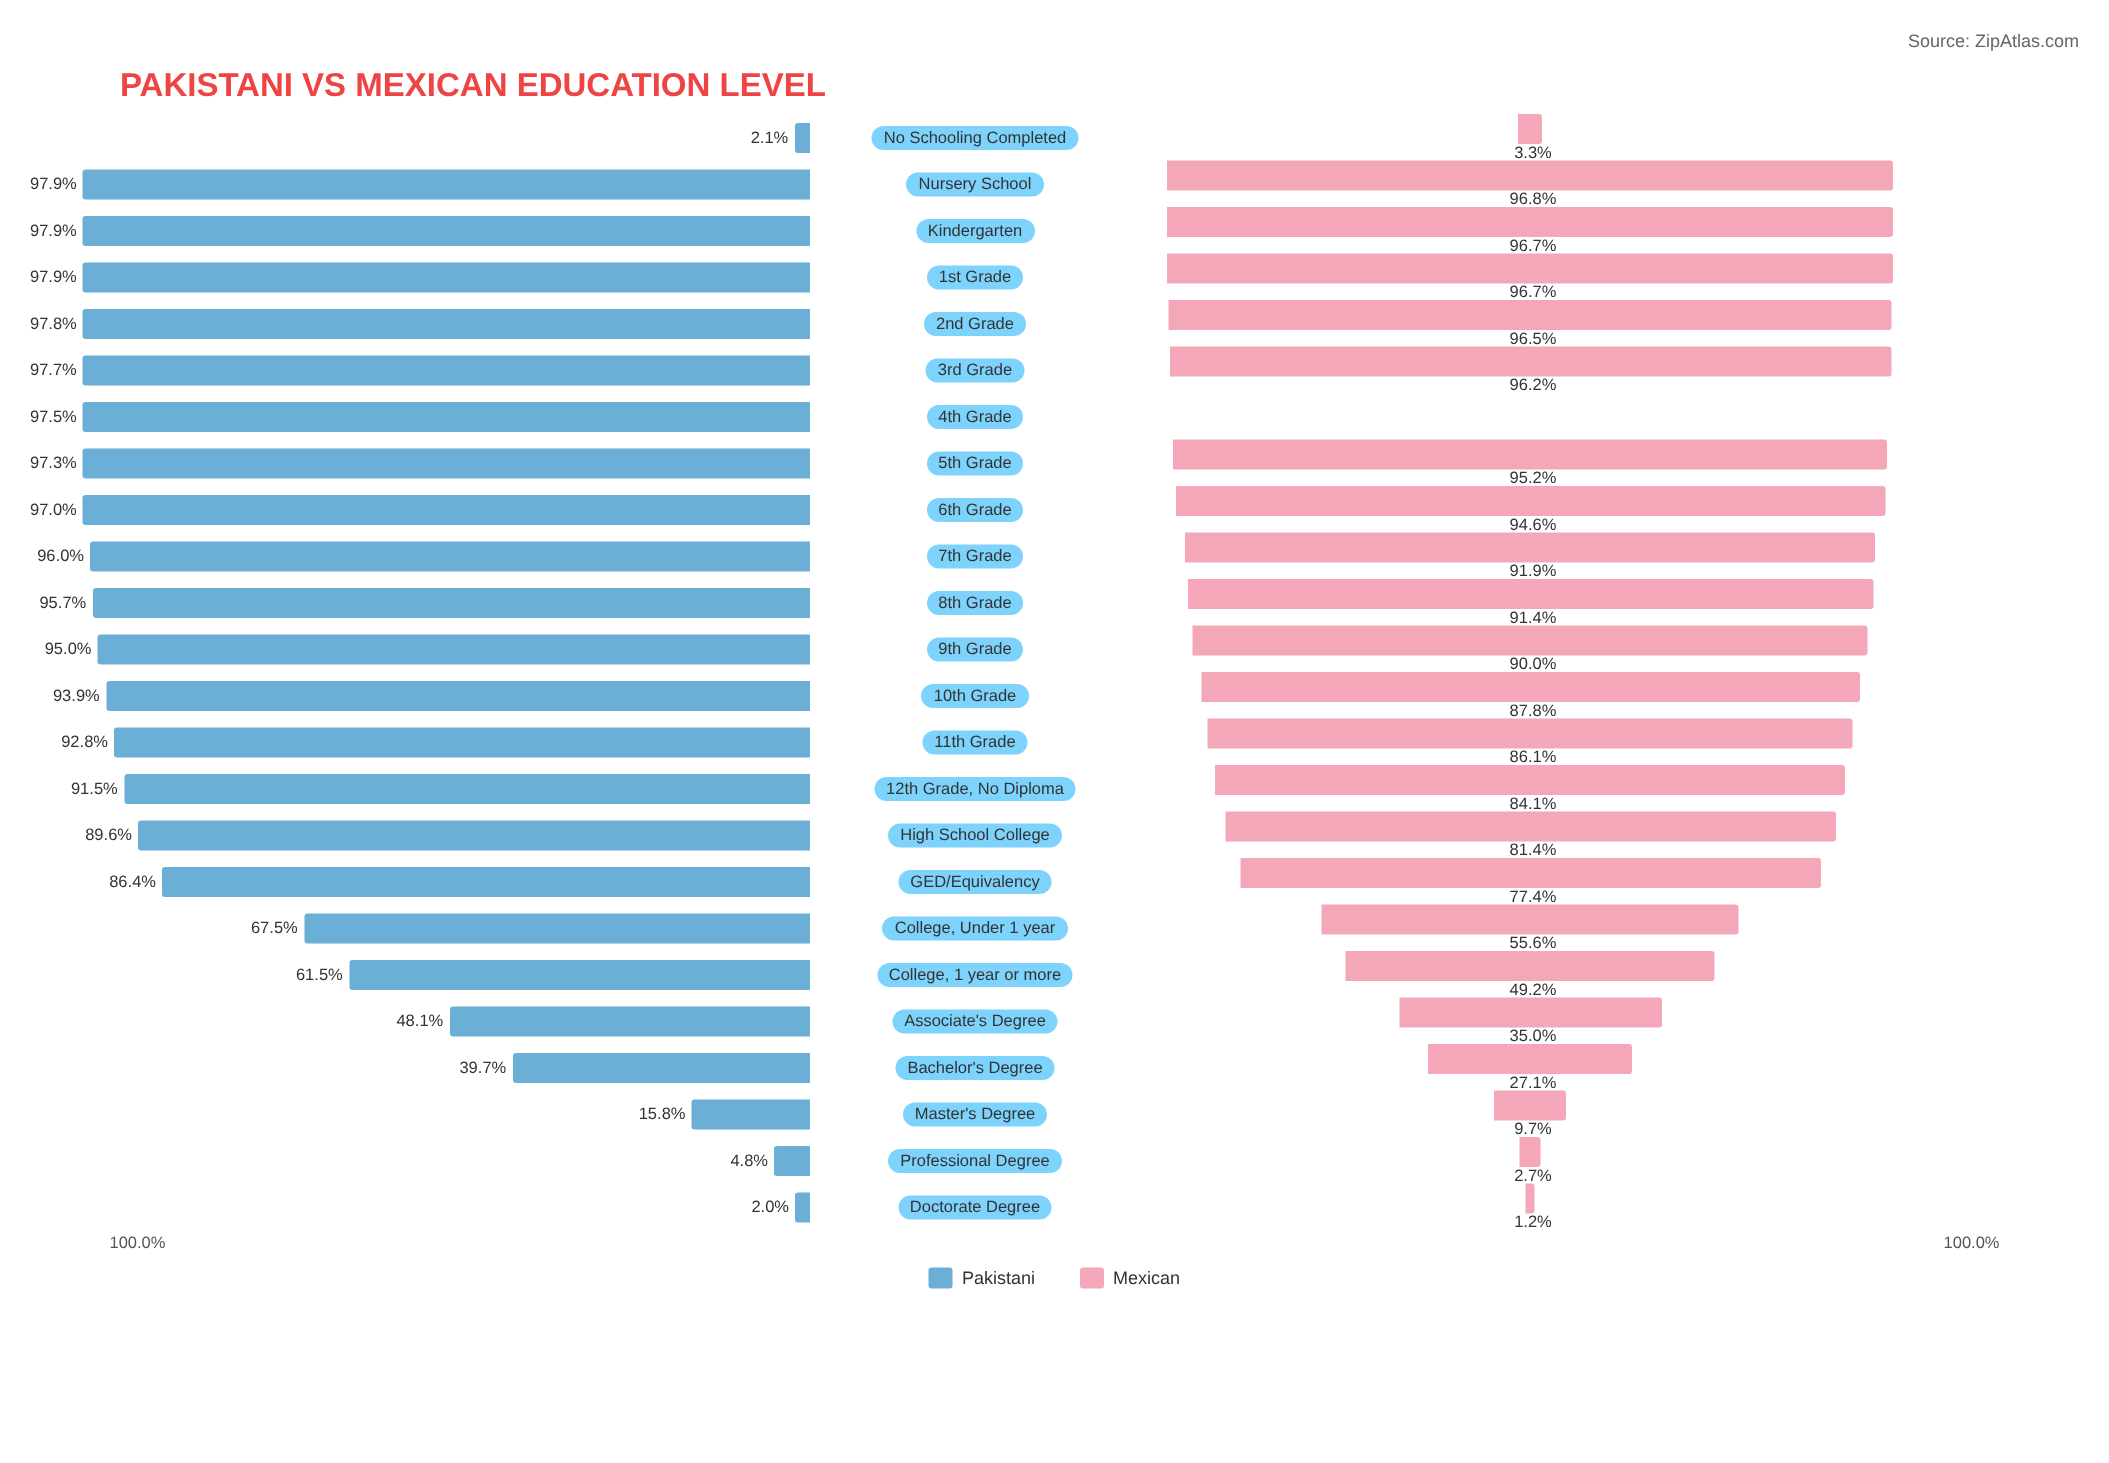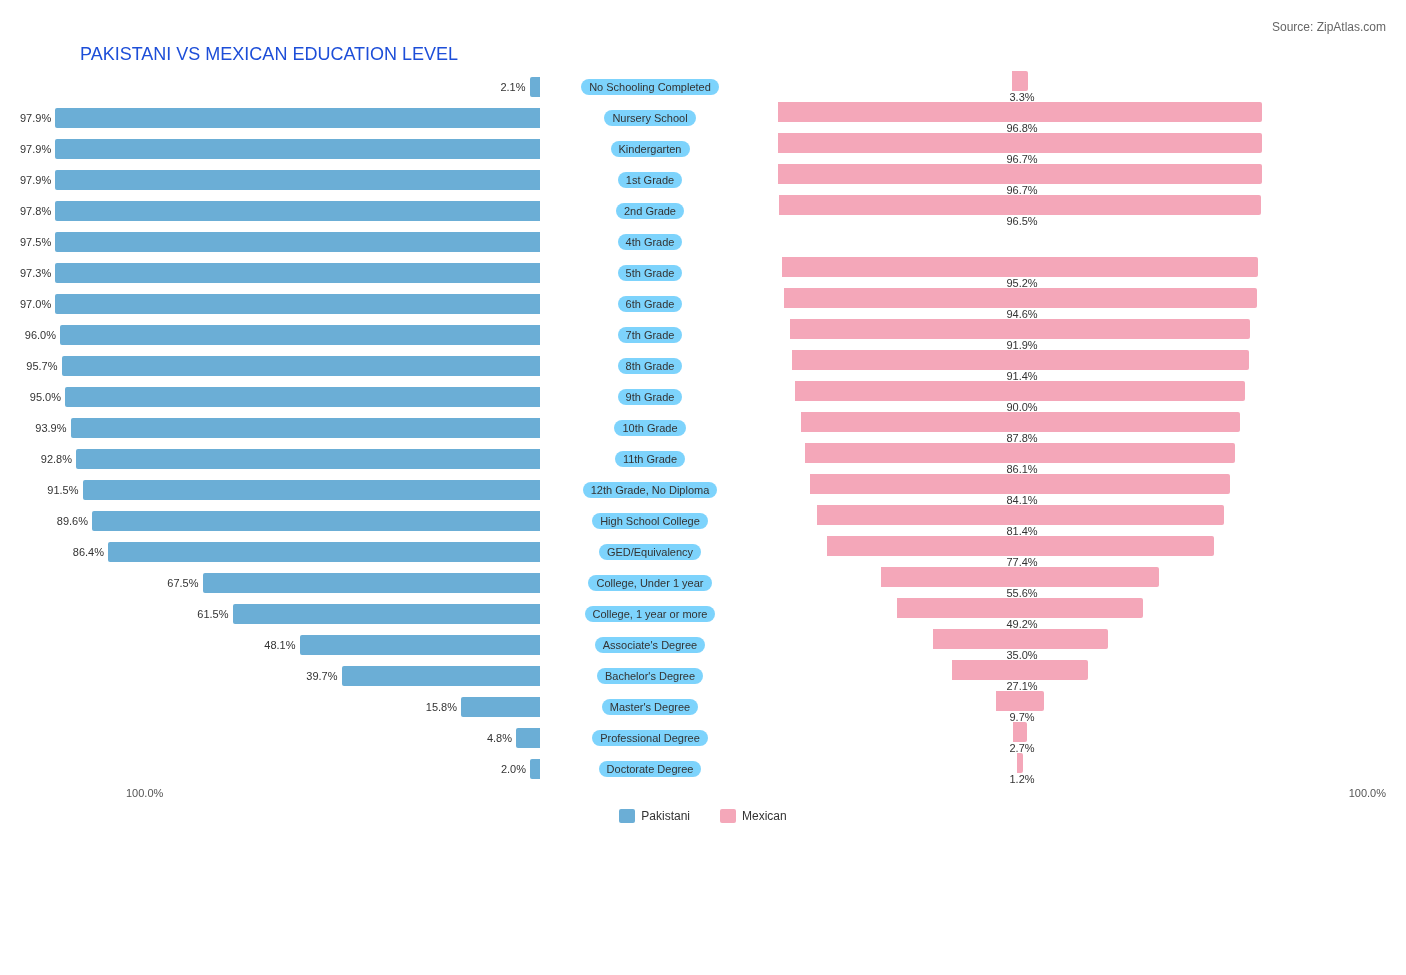--- a/index.html
+++ b/index.html
@@ -4,23 +4,23 @@
   <style>
     * { box-sizing: border-box; margin: 0; padding: 0; }
     body {
       background: #fff;
       font-family: Arial, sans-serif;
       width: 1406px;
       min-height: 975px;
       padding: 20px;
     }
     .chart-title {
-      font-size: 18px;
-      font-weight: normal;
-      color: #1d4ed8;
+      font-size: 22px;
+      font-weight: bold;
+      color: #ef4444;
       margin-bottom: 8px;
       margin-left: 60px;
     }
     .source {
       text-align: right;
       font-size: 12px;
       color: #666;
       margin-bottom: 10px;
     }
     .chart-container {
@@ -96,21 +96,21 @@
       font-size: 12px;
       color: #333;
     }
     .legend-box {
       width: 16px;
       height: 14px;
       border-radius: 2px;
     }
     .axis-labels {
       display: flex;
-      justify-content: flex-end;
+      justify-content: center;
       font-size: 11px;
       color: #555;
       margin-top: 4px;
       padding: 0 0;
     }
     .axis-left {
       width: 520px;
       text-align: left;
     }
     .axis-right {
@@ -183,20 +183,31 @@
       </div>
       <div class="row">
         <div class="left-bar-area">
           <span class="bar-label-left">97.8%</span>
           <div class="bar-left" style="width: 489px;"></div>
         </div>
         <div class="label-area"><span class="label-pill">2nd Grade</span></div>
         <div class="right-bar-area">
           <div class="bar-right" style="width: 482.5px;"></div>
           <span class="bar-label-right">96.5%</span>
+        </div>
+      </div>
+      <div class="row">
+        <div class="left-bar-area">
+          <span class="bar-label-left">97.7%</span>
+          <div class="bar-left" style="width: 488.5px;"></div>
+        </div>
+        <div class="label-area"><span class="label-pill">3rd Grade</span></div>
+        <div class="right-bar-area">
+          <div class="bar-right" style="width: 481px;"></div>
+          <span class="bar-label-right">96.2%</span>
         </div>
       </div>
       <div class="row">
         <div class="left-bar-area">
           <span class="bar-label-left">97.5%</span>
           <div class="bar-left" style="width: 487.5px;"></div>
         </div>
         <div class="label-area"><span class="label-pill">4th Grade</span></div>
       </div>
       <div class="row">

